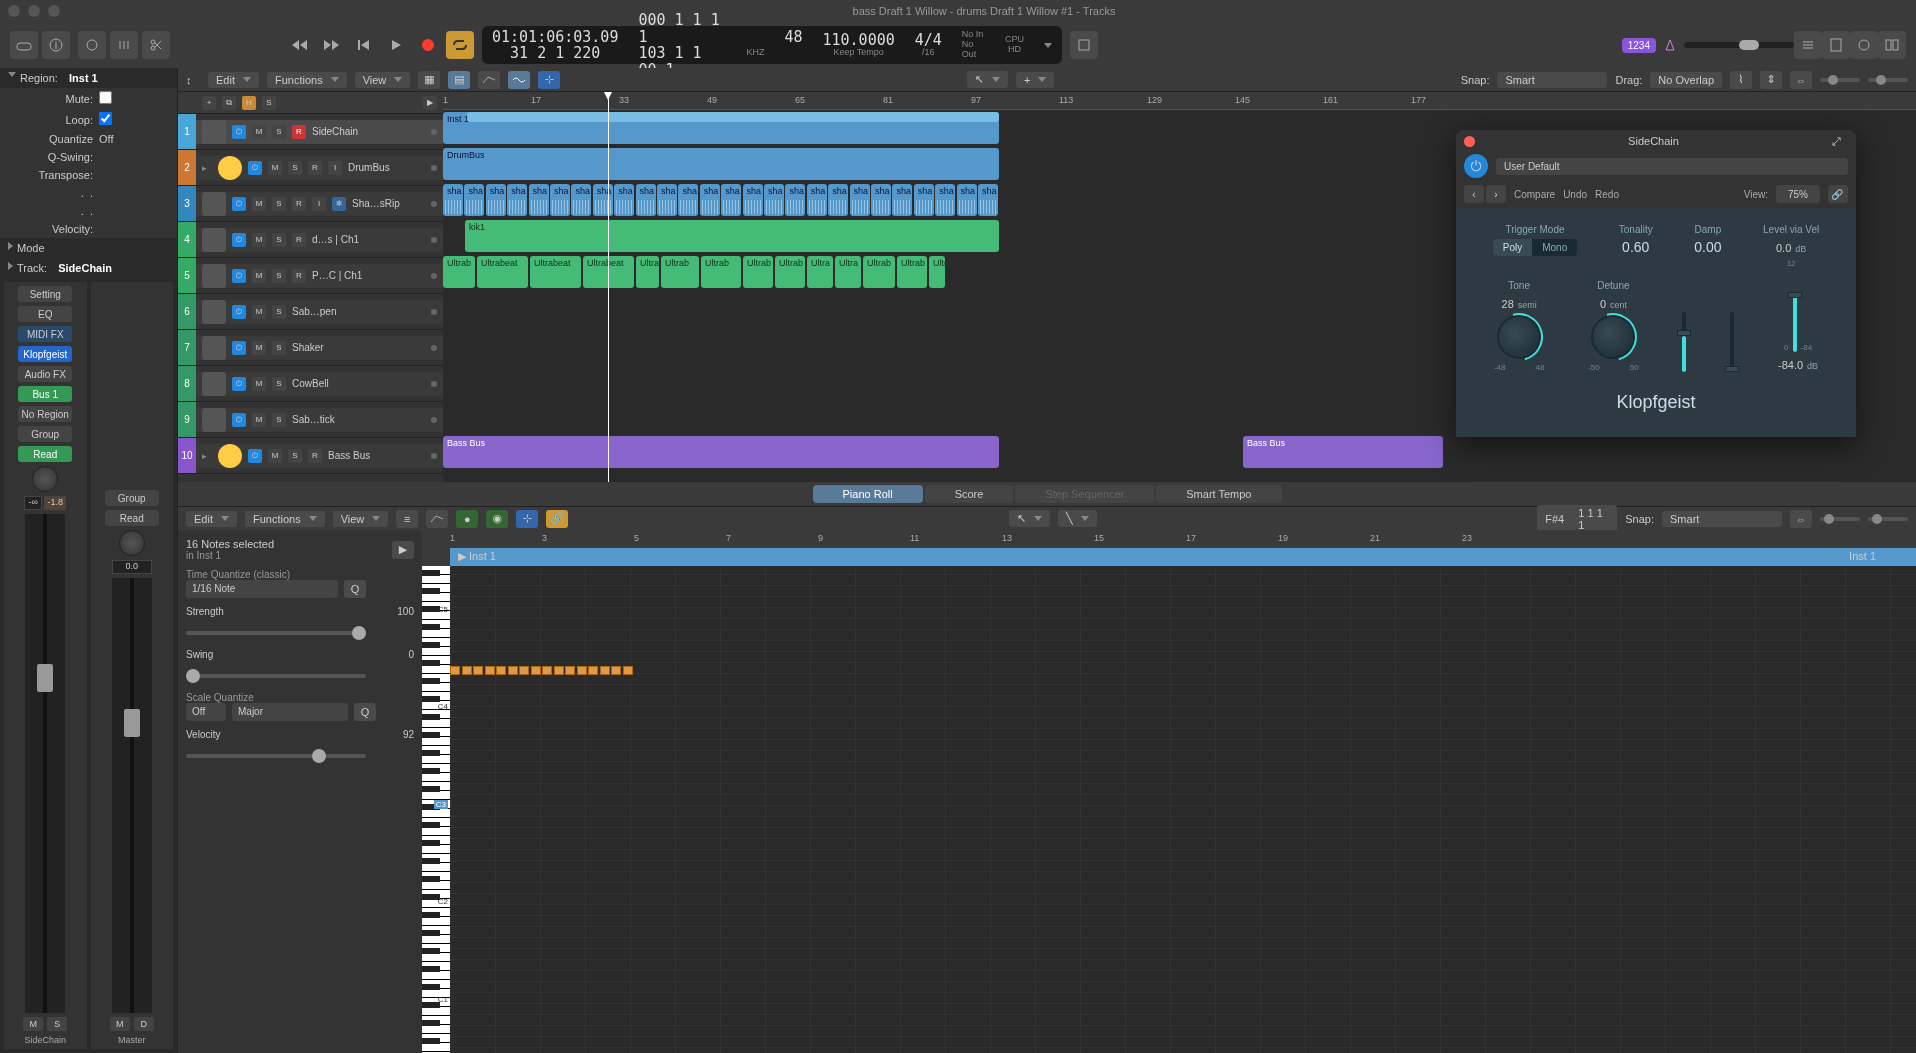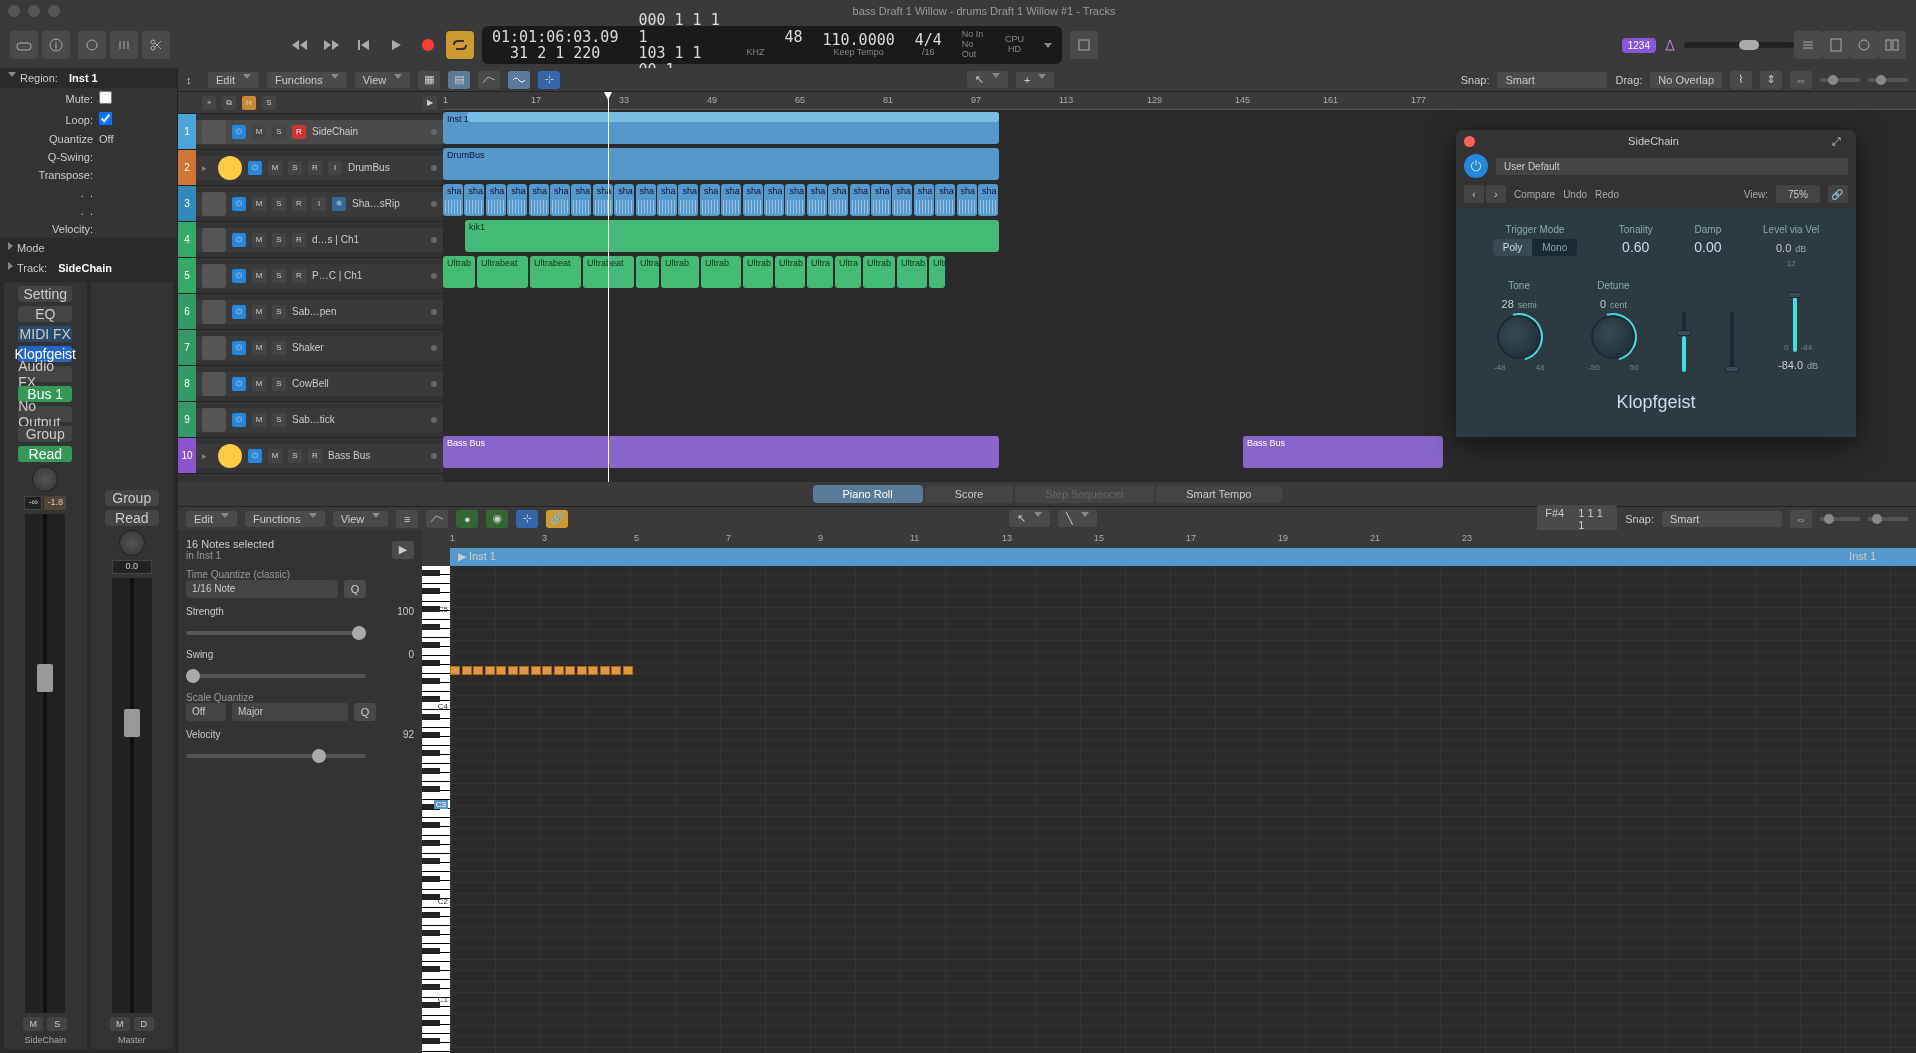--- a/index.html
+++ b/index.html
@@ -22,34 +22,34 @@
 .main{display:flex;height:calc(100% - 68px)}
 .inspector{width:178px;background:#333;border-right:1px solid #222;display:flex;flex-direction:column}
 .insp-row{display:flex;padding:3px 8px;align-items:center;font-size:10px;color:#aaa}
 .insp-row .lbl{flex:1;text-align:right;padding-right:6px}
 .insp-row .val{flex:0 0 70px}
 .insp-head{padding:4px 8px;background:#2a2a2a;font-size:11px;color:#ccc;display:flex;gap:4px}
 .chev{width:0;height:0;border-top:4px solid transparent;border-bottom:4px solid transparent;border-left:5px solid #888}
 .chev.down{border-left:4px solid transparent;border-right:4px solid transparent;border-top:5px solid #888;border-bottom:none}
 .channel-strips{display:flex;flex:1;padding:4px;gap:4px;background:#2a2a2a}
 .strip{flex:1;background:#333;display:flex;flex-direction:column;align-items:center;gap:4px;padding:4px}
-.strip-btn{width:54px;height:16px;background:#444;border-radius:3px;font-size:14px;display:flex;align-items:center;justify-content:center}
+.strip-btn{width:54px;height:16px;background:#444;border-radius:3px;font-size:10px;display:flex;align-items:center;justify-content:center}
 .strip-btn.blue{background:#2266cc;color:#fff}
 .strip-btn.green{background:#339955;color:#fff}
 .knob{width:26px;height:26px;border-radius:50%;background:radial-gradient(circle,#555,#333);border:1px solid #222}
 .fader-area{flex:1;width:40px;background:#222;position:relative;display:flex;justify-content:center}
 .fader-track{width:4px;height:100%;background:#111;position:relative}
 .fader-cap{width:16px;height:28px;background:#999;border-radius:2px;position:absolute;left:-6px}
 .db-disp{width:40px;height:14px;background:#222;font-size:9px;text-align:center;border:1px solid #444}
 .ms-row{display:flex;gap:4px}
 .ms-btn{width:20px;height:14px;background:#444;font-size:9px;display:flex;align-items:center;justify-content:center;border-radius:2px}
 .strip-name{font-size:9px;color:#aaa}
 .workspace{flex:1;display:flex;flex-direction:column}
 .track-header-bar{height:24px;background:#3a3a3a;display:flex;align-items:center;padding:0 8px;gap:8px;border-bottom:1px solid #222}
-.dropdown{background:#4a4a4a;padding:2px 8px;border-radius:3px;font-size:11px;display:flex;gap:4px}
+.dropdown{background:#4a4a4a;padding:2px 8px;border-radius:3px;font-size:11px;display:flex;align-items:center;gap:4px}
 .icon-btn{width:22px;height:18px;background:#4a4a4a;border-radius:3px;display:flex;align-items:center;justify-content:center}
 .icon-btn.active{background:#5a7a9a}
 .tracks-area{flex:0 0 390px;display:flex;background:#2a2a2a;position:relative}
 .track-list{width:265px;background:#333;overflow:hidden}
 .track-row{height:36px;display:flex;align-items:center;border-bottom:1px solid #222}
 .track-num{width:18px;height:100%;display:flex;align-items:center;justify-content:center;font-size:10px;color:#fff}
 .tc1{background:#4aa5d8}.tc2{background:#cc7733}.tc3{background:#3388bb}.tc4{background:#33aa66}.tc5{background:#33aa66}
 .tc6{background:#339966}.tc7{background:#339966}.tc8{background:#339966}.tc9{background:#339966}.tc10{background:#8855cc}
 .track-content{flex:1;display:flex;align-items:center;padding:0 6px;gap:6px;background:#3a3a3a}
 .track-content.sel{background:#4a4a4a}
@@ -322,21 +322,21 @@
     <div class="insp-head"><span class="chev"></span><span>Track:</span>&nbsp;<b style="color:#fff">SideChain</b></div>
 
     <div class="channel-strips">
       <div class="strip">
         <div class="strip-btn">Setting</div>
         <div class="strip-btn">EQ</div>
         <div class="strip-btn" style="background:#2a4a6a">MIDI FX</div>
         <div class="strip-btn blue">Klopfgeist</div>
         <div class="strip-btn">Audio FX</div>
         <div class="strip-btn green">Bus 1</div>
-        <div class="strip-btn">No Output</div>
+        <div class="strip-btn">No Region</div>
         <div class="strip-btn">Group</div>
         <div class="strip-btn green">Read</div>
         <div class="knob"></div>
         <div style="display:flex;gap:2px">
             <div class="db-disp" style="width:18px">-∞</div>
             <div class="db-disp" style="width:22px;background:#554433">-1.8</div>
           </div>
         <div class="fader-area">
             <div class="fader-track">
               <div class="fader-cap" style="top:30%"></div>

